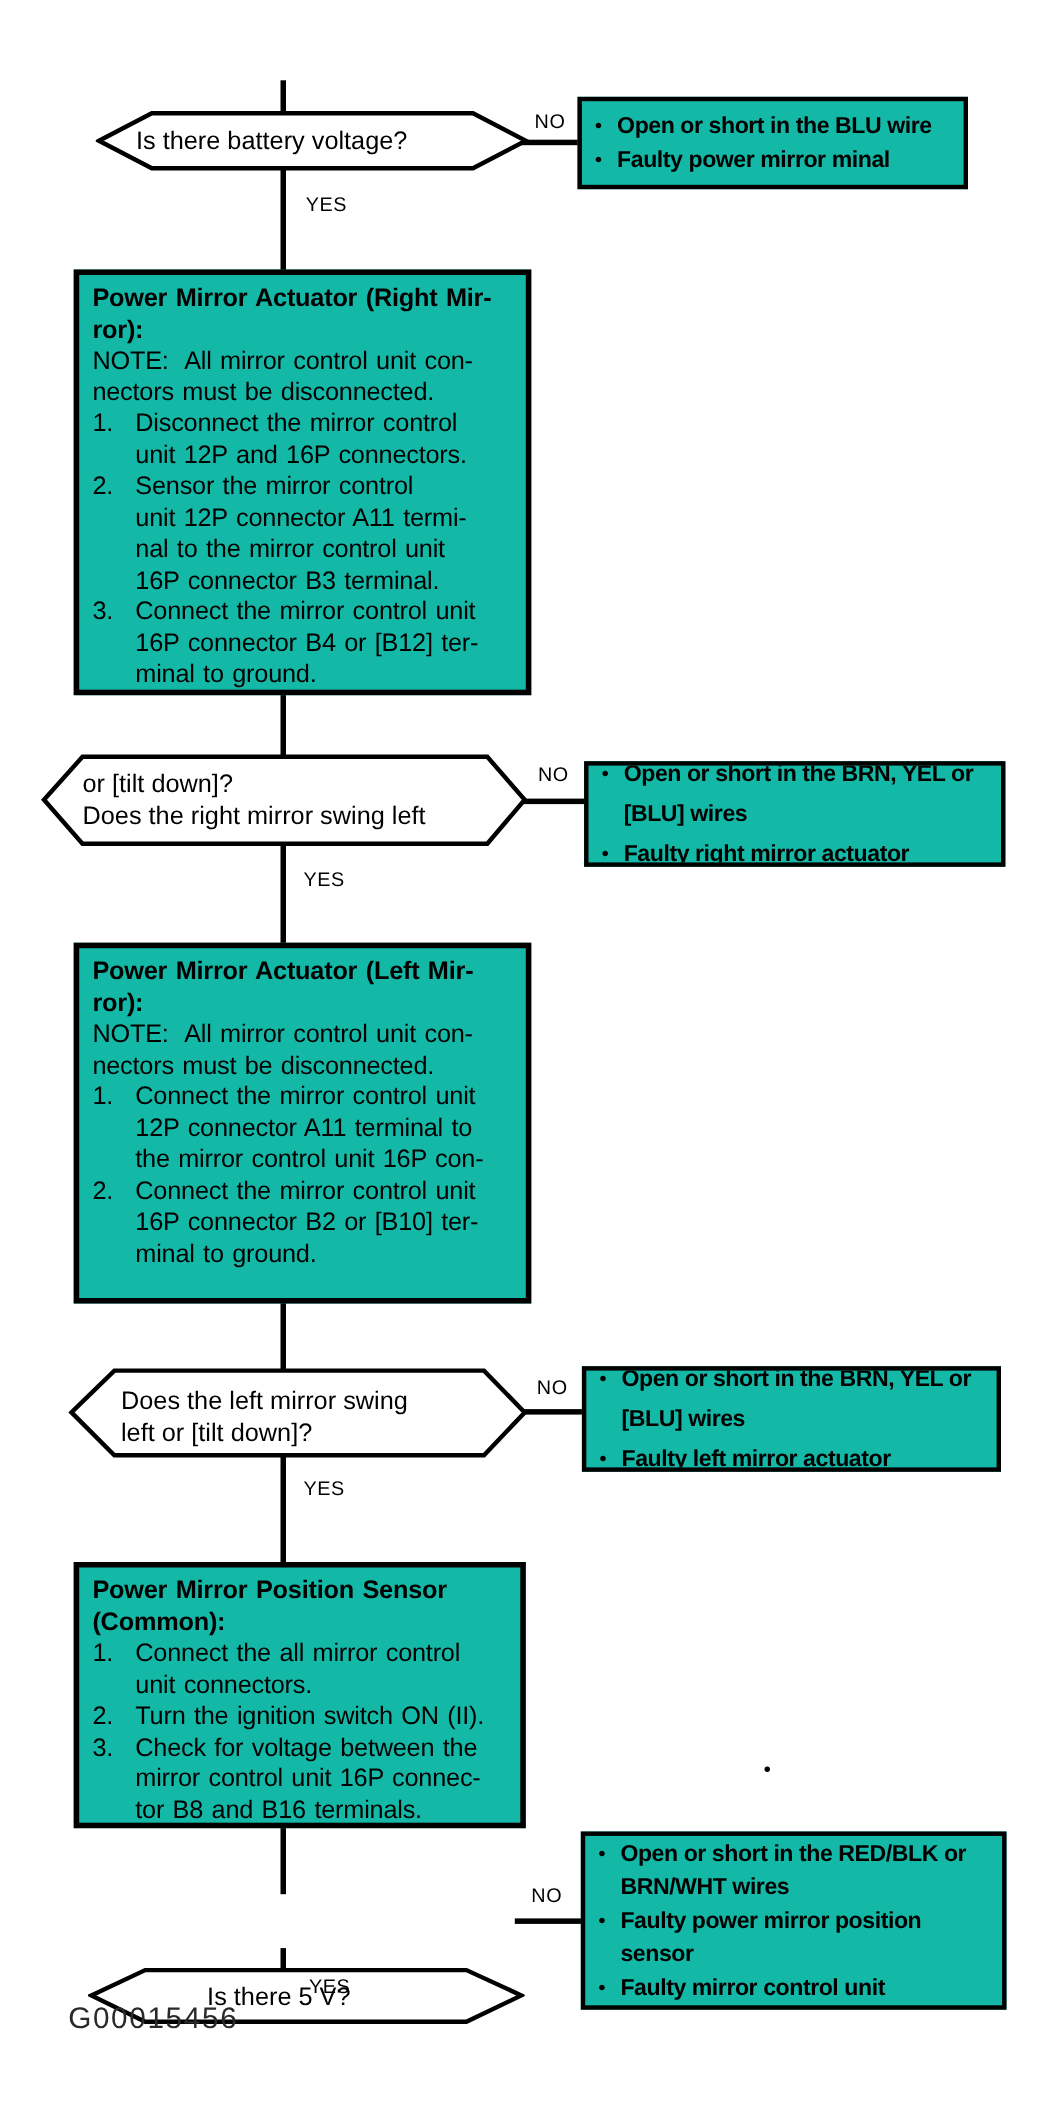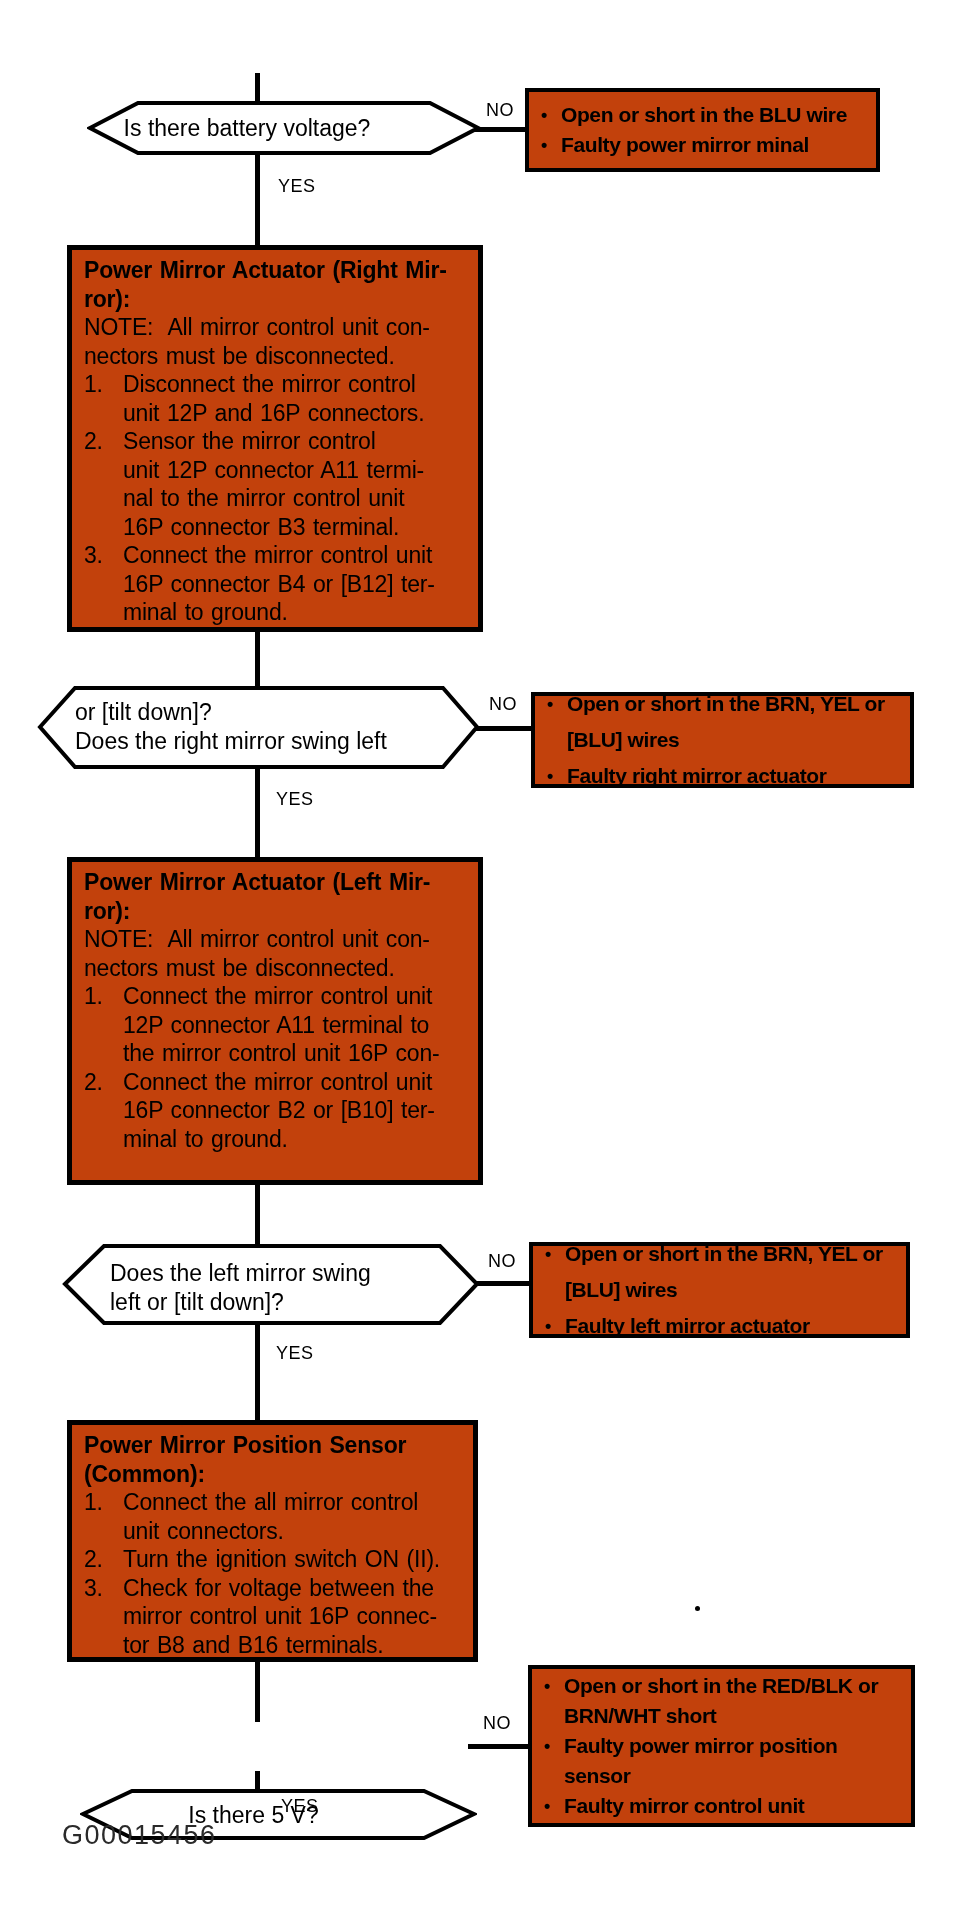--- a/index.html
+++ b/index.html
@@ -5,31 +5,31 @@
   html,body{margin:0;padding:0;background:#ffffff;}
   .stage{
     position:relative;width:955px;height:1920px;background:#ffffff;
     font-family:"Liberation Sans",sans-serif;color:#000;overflow:hidden;
   }
   
   .vline{position:absolute;width:5px;background:#000;}
   .hline{position:absolute;height:5px;background:#000;}
   
   .pbox{
-    position:absolute;border:5px solid #000;background:#c2410c;box-sizing:border-box;
+    position:absolute;border:5px solid #000;background:#14b8a6;box-sizing:border-box;
     font-size:23px;line-height:28.5px;letter-spacing:-0.2px;word-spacing:1.5px;
     padding:6px 4px 0 12px;overflow:hidden;
   }
   .pbox .tline{white-space:pre;}
   .p-title .tline{font-weight:700;}
   .pbox .tline .num{display:inline-block;width:39px;}
   .pbox .tline.ind{padding-left:39px;}
   
   .rbox{
-    position:absolute;border:4px solid #000;background:#c2410c;box-sizing:border-box;
+    position:absolute;border:4px solid #000;background:#14b8a6;box-sizing:border-box;
     font-weight:700;font-size:21px;letter-spacing:-0.4px;
     display:flex;flex-direction:column;justify-content:center;
     padding:4px 6px 4px 12px;overflow:hidden;
   }
   .rbox .rline{white-space:pre;line-height:36px;}
   .rbox.tall .rline{line-height:30px;}
   .rbox.wide2 .rline{line-height:30px;}
   .rbox .bullet{display:inline-block;width:20px;font-size:18px;vertical-align:1px;}
   .rbox .rline.cont{padding-left:20px;}
   
@@ -161,21 +161,21 @@
     <svg width="397" height="53" viewBox="0 0 397 53">
       <polygon points="3,26 52,3 344,3 394,26 344,50 52,50" fill="#ffffff" stroke="#000000" stroke-width="4"></polygon>
     </svg>
     <div class="hexlabel centered" style="width:347px;">Is there 5 V?</div>
   </div>
   <div class="lab" style="left:483px;top:1713px;">NO</div>
   <div class="lab" style="left:281px;top:1796px;">YES</div>
 
   <div class="rbox tall" style="left:528px;top:1665px;width:387px;height:162px;">
       <div class="rline"><span class="bullet">•</span><span>Open or short in the RED/BLK or</span></div>
-      <div class="rline cont"><span>BRN/WHT short</span></div>
+      <div class="rline cont"><span>BRN/WHT wires</span></div>
       <div class="rline"><span class="bullet">•</span><span>Faulty power mirror position</span></div>
       <div class="rline cont"><span>sensor</span></div>
       <div class="rline"><span class="bullet">•</span><span>Faulty mirror control unit</span></div>
     </div>
 
   <div class="dot" style="left:695px;top:1606px;"></div>
 
   <div class="glabel" style="left:62px;top:1820px;">G00015456</div>
 
 </div>

